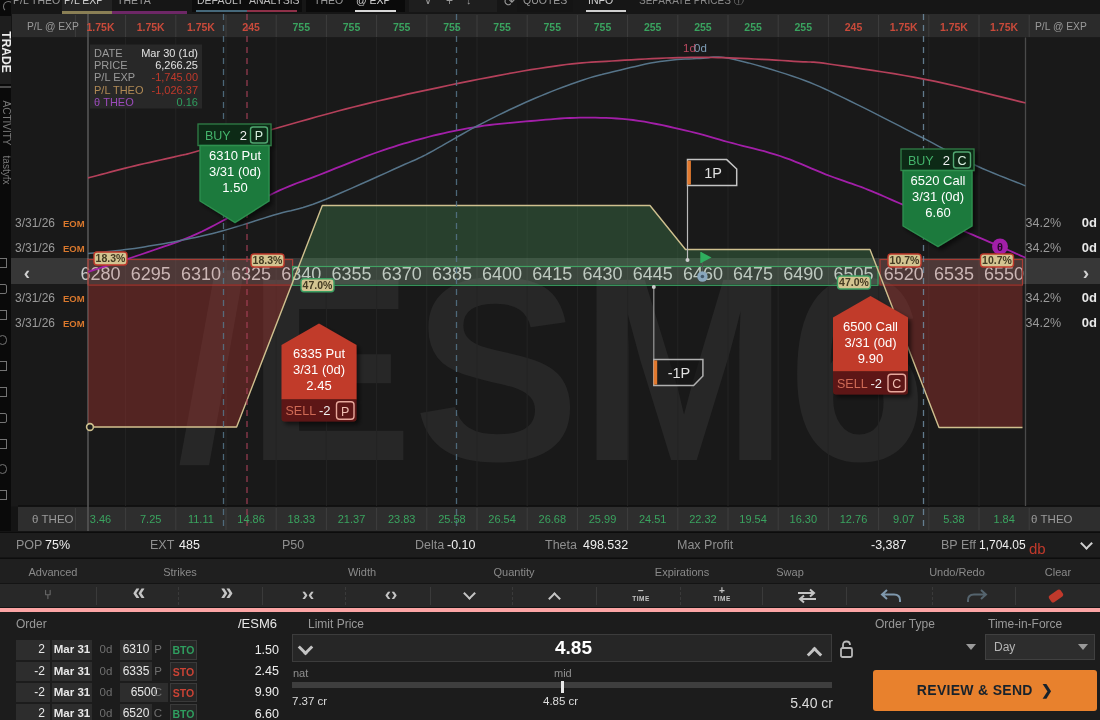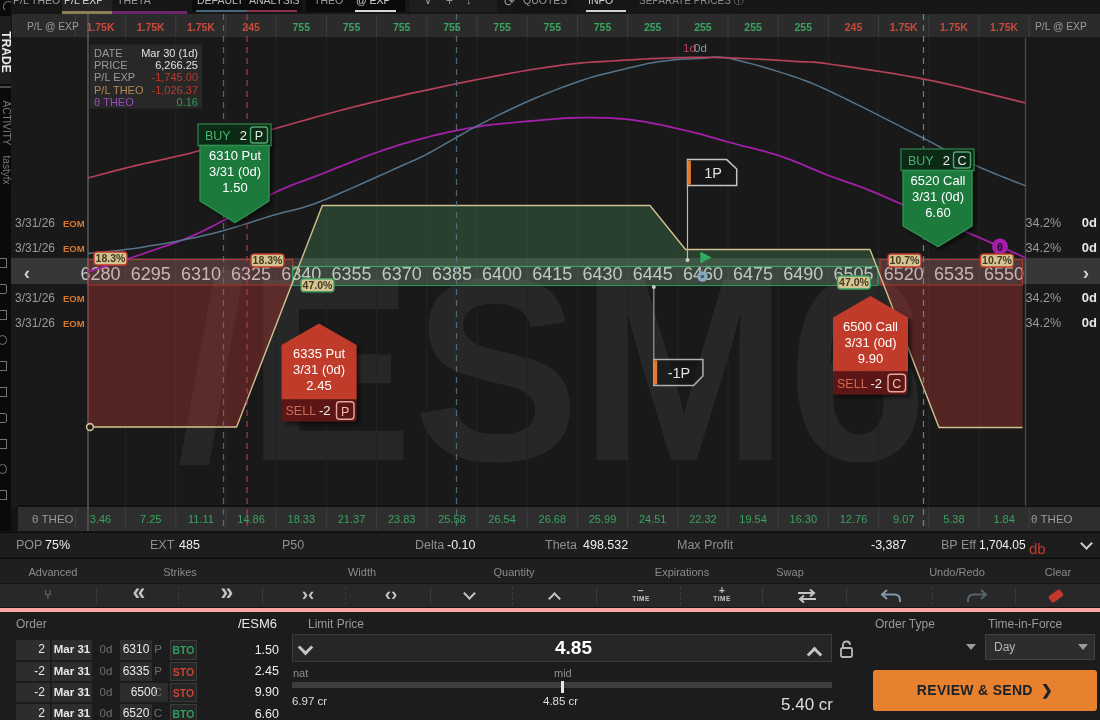--- a/index.html
+++ b/index.html
@@ -434,23 +434,23 @@
     <span class="abs" style="left:532px;top:25px;width:60px;text-align:right;font-size:19px;font-weight:bold;color:#fff;">4.85</span>
     <div class="chv" style="left:809px;top:37px;transform:rotate(-135deg);width:11px;height:11px;border-width:3px;"></div>
     <svg class="abs" style="left:838px;top:28px;" width="16" height="19" viewBox="0 0 16 19">
 <rect x="3" y="8" width="11" height="9" rx="1.5" fill="none" stroke="#b8b8b8" stroke-width="1.8"></rect>
 <path d="M5,8 V5 Q5,1.5 8.5,1.5 Q12,1.5 12,5" fill="none" stroke="#b8b8b8" stroke-width="1.8"></path>
     </svg>
     <span class="abs" style="left:293px;top:55px;font-size:11px;color:#8f8f8f;">nat</span>
     <span class="abs" style="left:554px;top:55px;font-size:11px;color:#8f8f8f;">mid</span>
     <div class="abs" style="left:292px;top:70px;width:540px;height:6px;background:#3e3e3e;"></div>
     <div class="abs" style="left:561px;top:69px;width:3px;height:12px;background:#e8e8e8;"></div>
-    <span class="abs" style="left:292px;top:83px;font-size:11.5px;color:#ddd;">6.97 cr</span>
+    <span class="abs" style="left:292px;top:83px;font-size:11.5px;color:#ddd;">7.37 cr</span>
     <span class="abs" style="left:543px;top:83px;font-size:11.5px;color:#ddd;">4.85 cr</span>
-    <span class="abs" style="left:773px;top:83px;width:60px;text-align:right;font-size:17px;color:#ddd;">5.40 cr</span>
+    <span class="abs" style="left:773px;top:83px;width:60px;text-align:right;font-size:14px;color:#ddd;">5.40 cr</span>
     <span class="lbl" style="left:875px;top:5px;">Order Type</span>
     <span class="lbl" style="left:988px;top:5px;">Time-in-Force</span>
     <div class="dd" style="left:873px;top:22px;margin-top:44px;">Net Credit</div>
     <div class="caret" style="left:966px;top:32px;"></div>
     <div class="dd" style="left:985px;top:22px;">Day</div>
     <div class="caret" style="left:1078px;top:32px;"></div>
     <div class="abs" style="left:873px;top:58px;width:224px;height:41px;background:#e8812d;border-radius:3px;"></div>
     <span class="abs" style="left:873px;top:70px;width:224px;text-align:center;font-size:14px;font-weight:bold;color:#18222b;letter-spacing:0.3px;">REVIEW &amp; SEND&nbsp;&nbsp;❯</span>
   </div>
 </body></html>

